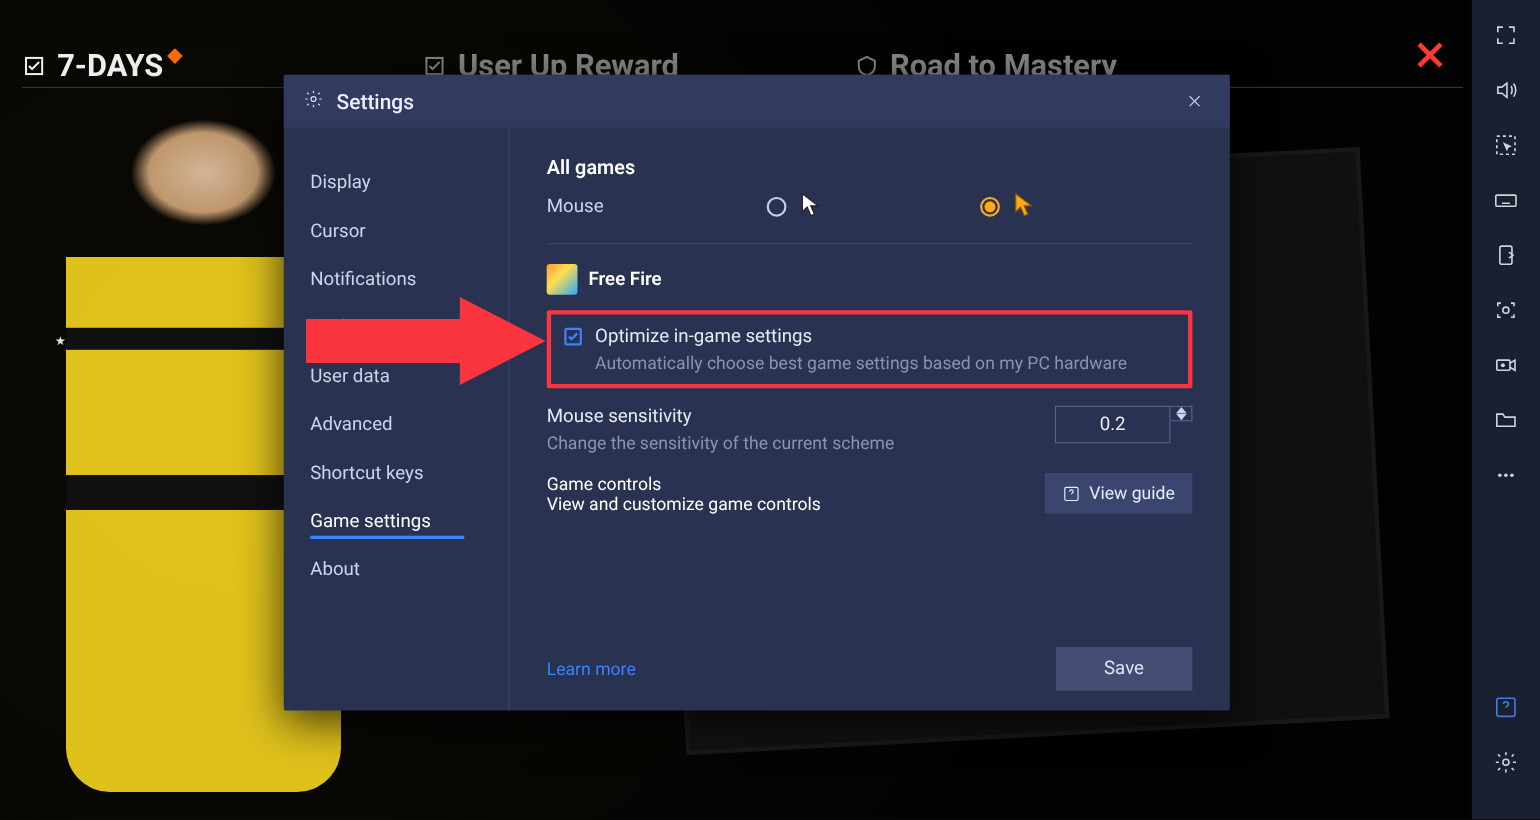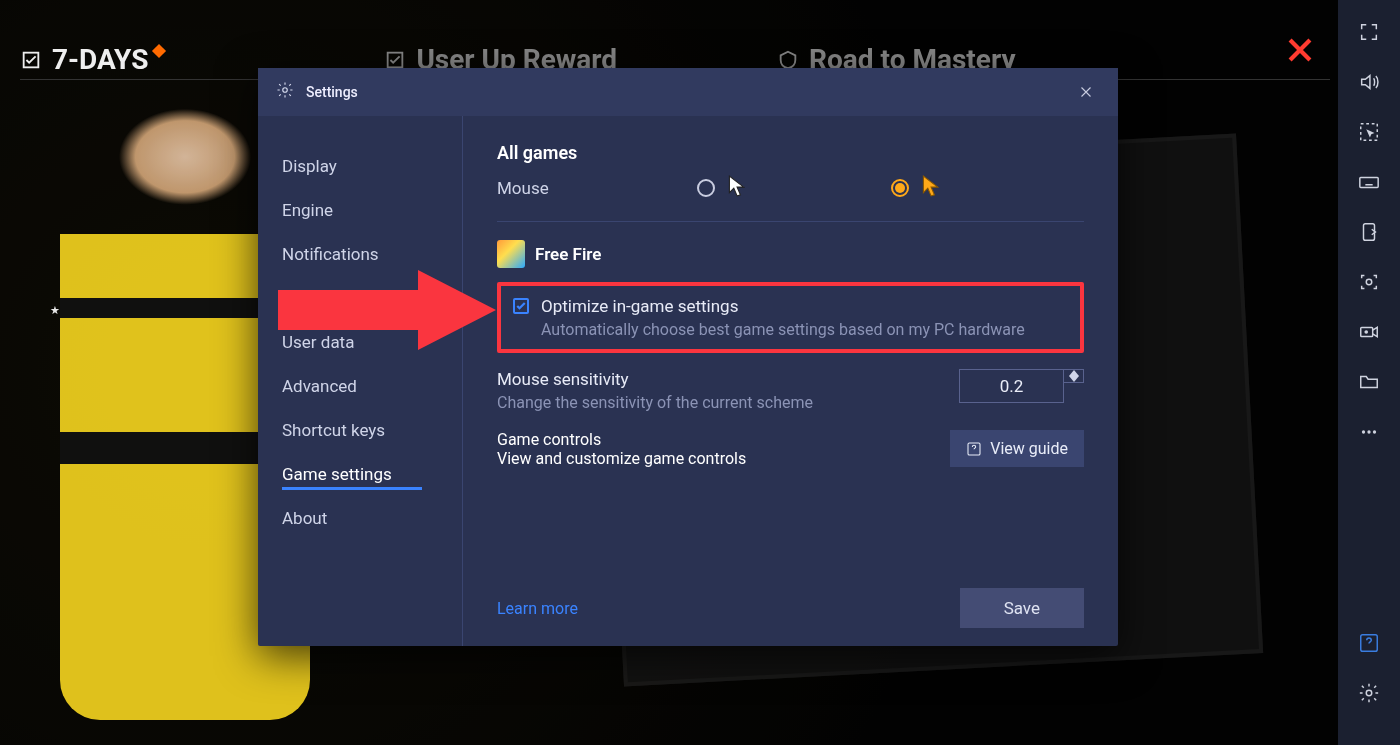--- a/index.html
+++ b/index.html
@@ -27,21 +27,21 @@
   .emu-side{position:absolute;top:0;right:0;bottom:0;width:62px;background:#1b2030;display:flex;flex-direction:column;align-items:center;padding-top:20px;gap:26px;}
   .emu-side .ico{width:24px;height:24px;display:flex;align-items:center;justify-content:center;color:#cfd3df;}
   .emu-side .ico svg{width:22px;height:22px;stroke:#cfd3df;fill:none;stroke-width:1.6;}
   .emu-side .spacer{flex:1;}
   .emu-side .help svg{stroke:#3a7de0;}
 
   
   .modal{position:absolute;left:258px;top:68px;width:860px;height:578px;background:#2a3252;border-radius:2px;box-shadow:0 10px 40px rgba(0,0,0,.7);display:flex;flex-direction:column;}
   .modal-head{height:48px;display:flex;align-items:center;padding:0 18px;gap:12px;background:#313a5f;}
   .modal-head svg{width:18px;height:18px;stroke:#d7dcef;fill:none;stroke-width:1.5;}
-  .modal-head .t{font-size:14px;color:#eef;font-weight:500;}
+  .modal-head .t{font-size:19px;color:#eef;font-weight:500;}
   .modal-head .x{margin-left:auto;width:28px;height:28px;display:flex;align-items:center;justify-content:center;cursor:pointer;}
   .modal-head .x svg{stroke:#c9cde0;}
   .modal-body{flex:1;display:flex;min-height:0;}
 
   .m-nav{width:205px;border-right:1px solid #3a4570;padding:28px 0;}
   .m-nav .item{padding:12px 24px;font-size:17px;color:#cfd4e8;cursor:pointer;position:relative;}
   .m-nav .item.sel{color:#fff;}
   .m-nav .item.sel::after{content:"";position:absolute;left:24px;right:40px;bottom:6px;height:3px;background:#3a83ff;}
 
   .m-content{flex:1;padding:26px 34px 18px;display:flex;flex-direction:column;position:relative;overflow:hidden;}
@@ -217,21 +217,21 @@
     <span class="x">
         <svg viewBox="0 0 24 24">
           <path d="M6 6l12 12M18 6L6 18"></path>
         </svg>
       </span>
   </div>
 
   <div class="modal-body">
     <div class="m-nav">
       <div class="item">Display</div>
-      <div class="item">Engine</div>
+      <div class="item">Cursor</div>
       <div class="item">Notifications</div>
       <div class="item">Preferences</div>
       <div class="item">User data</div>
       <div class="item">Advanced</div>
       <div class="item">Shortcut keys</div>
       <div class="item sel">Game settings</div>
       <div class="item">About</div>
     </div>
 
     <div class="m-content">

